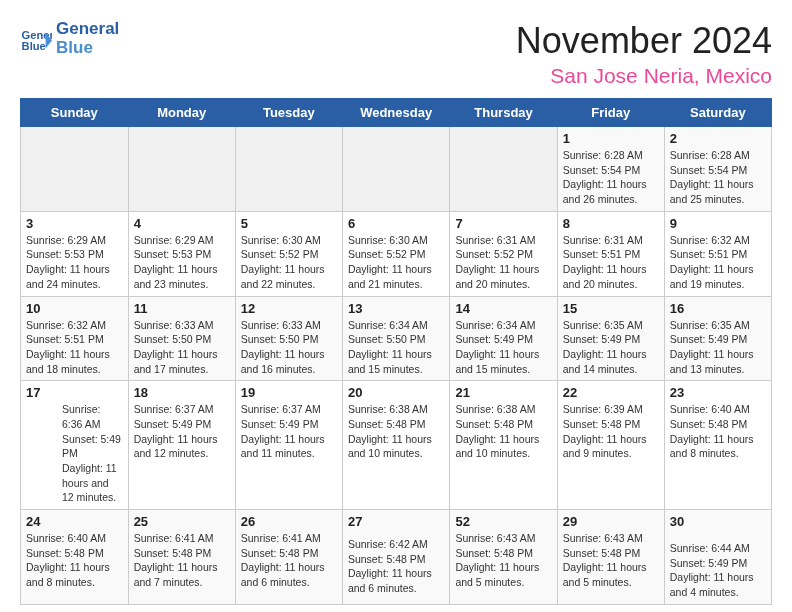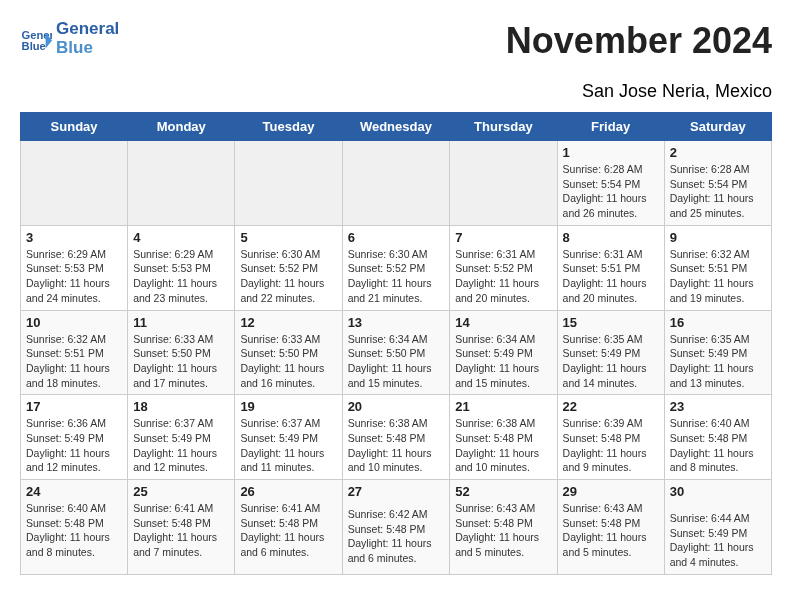--- a/index.html
+++ b/index.html
@@ -23,27 +23,27 @@
     }
     .logo-icon {
       width: 32px;
       height: 32px;
     }
     .title-block {
       text-align: right;
     }
     .month-title {
       font-size: 36px;
-      font-weight: bold;
+      font-weight: normal;
       color: #222;
     }
     .location {
-      font-size: 18px;
-      color: #000000;
-      margin-top: 19px;
+      font-size: 21px;
+      color: #ec4899;
+      margin-top: 2px;
     }
     .calendar {
       width: 100%;
       border-collapse: collapse;
       font-size: 11px;
     }
     .calendar thead th {
       background: #2a5fa5;
       color: #fff;
       padding: 6px 4px;
@@ -219,21 +219,21 @@
         <td>
           <span class="day-num">16</span>
           <div class="day-info" style="white-space: pre-line;">Sunrise: 6:35 AM
 Sunset: 5:49 PM
 Daylight: 11 hours and 13 minutes.</div>
         </td>
       </tr>
       <tr>
         <td>
           <span class="day-num">17</span>
-          <div class="day-info" style="white-space: pre-line;">Sunrise: 6:36 AM
+          <div class="day-info" style="white-space: pre-line; margin-left: 36px;">Sunrise: 6:36 AM
 Sunset: 5:49 PM
 Daylight: 11 hours and 12 minutes.</div>
         </td>
         <td>
           <span class="day-num">18</span>
           <div class="day-info" style="white-space: pre-line;">Sunrise: 6:37 AM
 Sunset: 5:49 PM
 Daylight: 11 hours and 12 minutes.</div>
         </td>
         <td>

